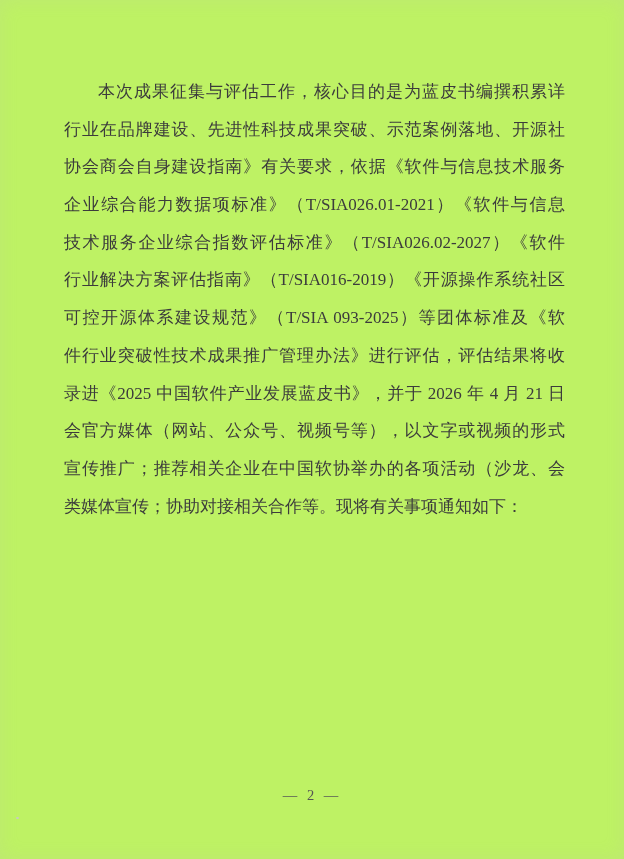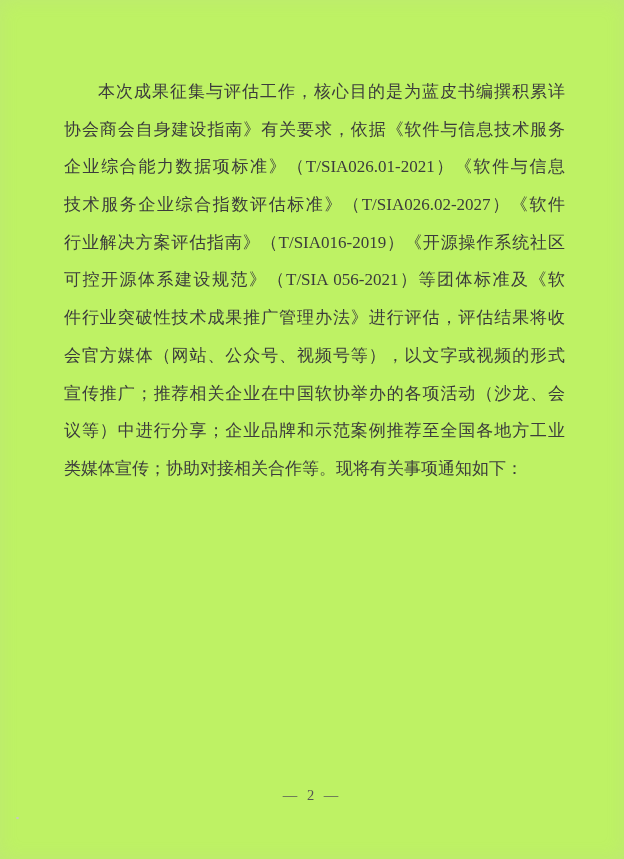--- a/index.html
+++ b/index.html
@@ -57,27 +57,28 @@
     background: #c9c9c6;
     border-radius: 50%;
   }
 </style>
 </head>
 <body>
 
 <div class="page">
   <div class="textblock">
     <div class="line first">本次成果征集与评估工作，核心目的是为蓝皮书编撰积累详</div>
+    <div class="line">行业在品牌建设、先进性科技成果突破、示范案例落地、开源社</div>
     <div class="line">协会商会自身建设指南》有关要求，依据《软件与信息技术服务</div>
     <div class="line">企业综合能力数据项标准》（T/SIA026.01-2021）《软件与信息</div>
     <div class="line">技术服务企业综合指数评估标准》（T/SIA026.02-2027）《软件</div>
     <div class="line">行业解决方案评估指南》（T/SIA016-2019）《开源操作系统社区</div>
-    <div class="line">可控开源体系建设规范》（T/SIA 056-2021）等团体标准及《软</div>
+    <div class="line">可控开源体系建设规范》（T/SIA 093-2025）等团体标准及《软</div>
     <div class="line">件行业突破性技术成果推广管理办法》进行评估，评估结果将收</div>
+    <div class="line">录进《2025 中国软件产业发展蓝皮书》，并于 2026 年 4 月 21 日</div>
     <div class="line">会官方媒体（网站、公众号、视频号等），以文字或视频的形式</div>
     <div class="line">宣传推广；推荐相关企业在中国软协举办的各项活动（沙龙、会</div>
-    <div class="line">议等）中进行分享；企业品牌和示范案例推荐至全国各地方工业</div>
     <div class="line last">类媒体宣传；协助对接相关合作等。现将有关事项通知如下：</div>
   </div>
 
   <div class="pagenum">— 2 —</div>
   <div class="scan-speck"></div>
 </div>
 
 </body></html>

